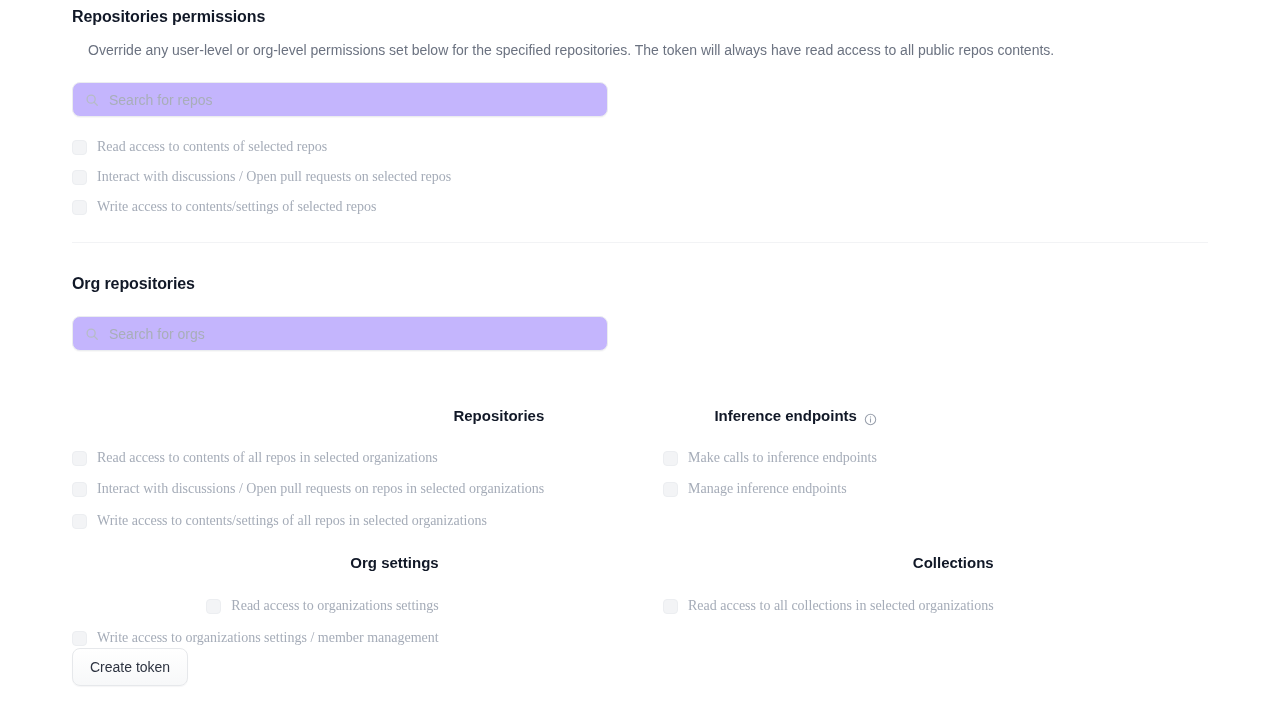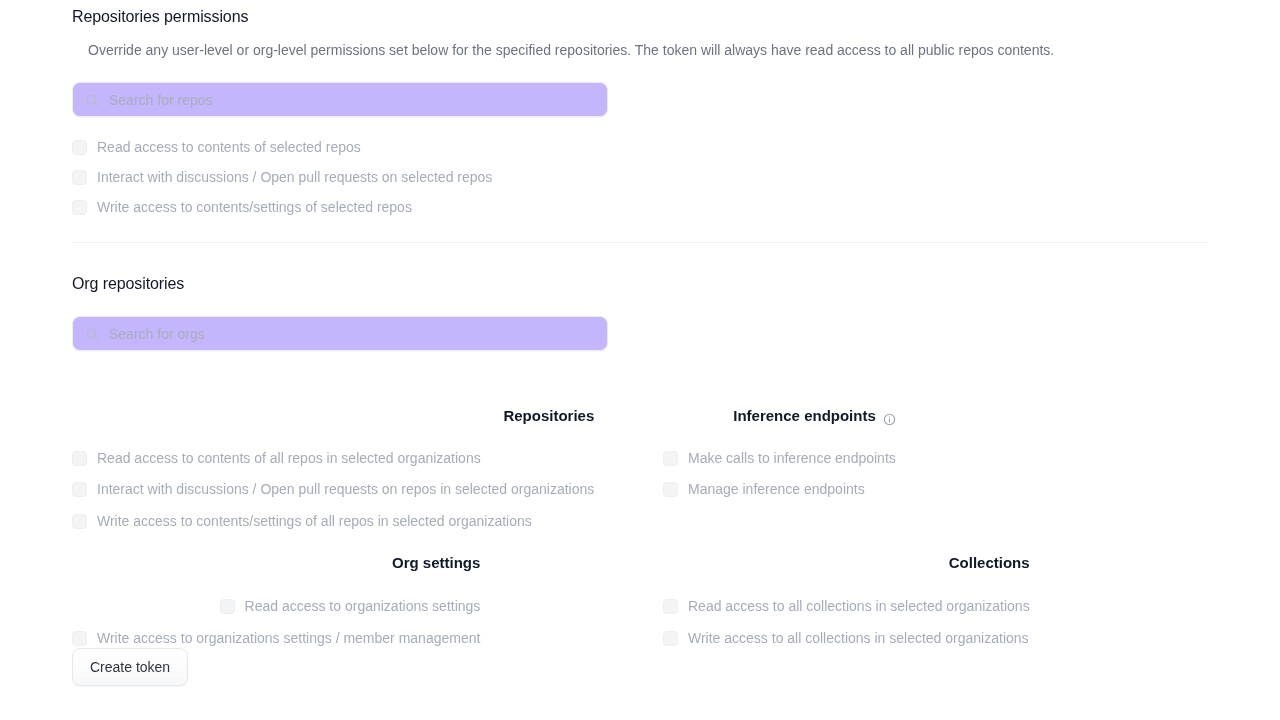--- a/index.html
+++ b/index.html
@@ -16,21 +16,21 @@
     position: relative;
     width: 1280px;
     height: 720px;
     overflow: hidden;
     padding: 0 72px;
   }
 
   
   .section-title {
     font-size: 16px;
-    font-weight: 400;
+    font-weight: 700;
     color: #111827;
     letter-spacing: -0.1px;
     line-height: 22px;
     margin: 0;
   }
   .section-desc {
     font-size: 14px;
     font-weight: 400;
     color: #6b7280;
     line-height: 20px;
@@ -76,21 +76,21 @@
     font-family: inherit;
     font-size: 14px;
     color: #374151;
     width: 100%;
     padding: 0;
     line-height: 18px;
   }
   .search-box input::placeholder { color: #a8aeb9; opacity: 1; }
 
   
-  .perm-list { display: flex; flex-direction: column; }
+  .perm-list { display: flex; flex-direction: column; font-family: Liberation Serif, serif; }
   .perm-row {
     display: flex;
     align-items: center;
     height: 30px;
   }
   .cbox {
     width: 15px;
     height: 15px;
     flex: 0 0 15px;
     border-radius: 4px;
@@ -260,22 +260,18 @@
 
   <div class="abs" style="left:663px; top:553px;">
     <h3 class="sub-title">
       <span>Collections</span>
     </h3>
     <div class="perm-list" style="margin-top:17px;">
       <div class="perm-row" style="height:32px;">
         <span class="cbox"></span>
         <span class="perm-label">Read access to all collections in selected organizations</span>
       </div>
-      <div class="perm-row" style="height:32px;">
-        <span class="cbox"></span>
-        <span class="perm-label">Write access to all collections in selected organizations</span>
-      </div>
     </div>
   </div>
 
   <button class="btn-create abs" style="left:72px; top:648px;">Create token</button>
 
 </div>
 
 </body></html>

